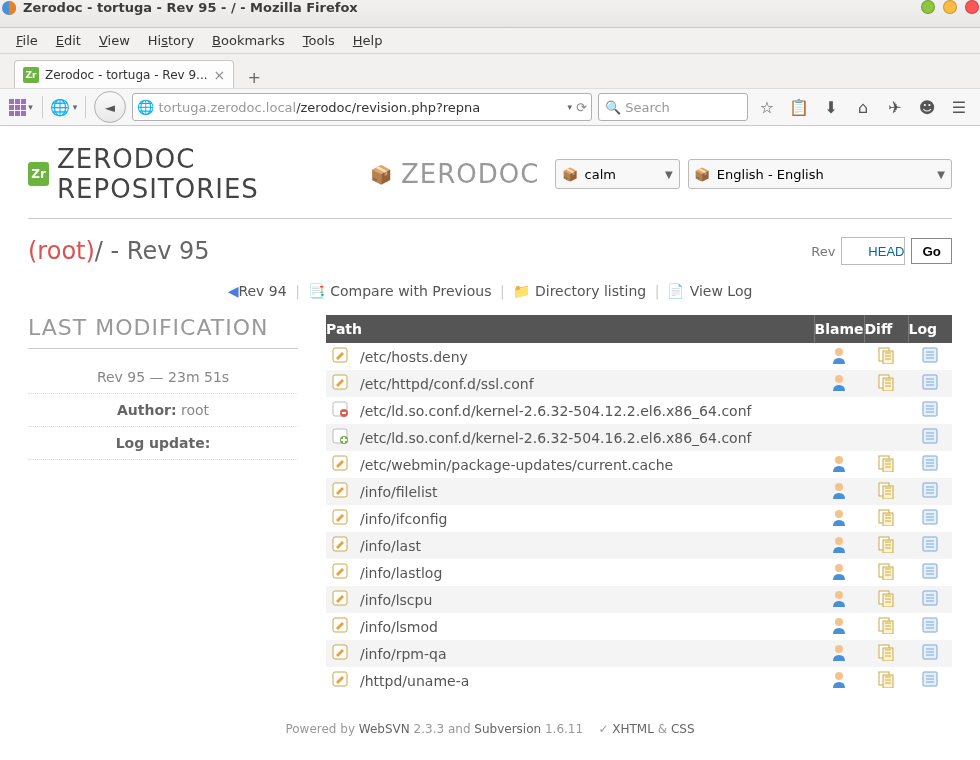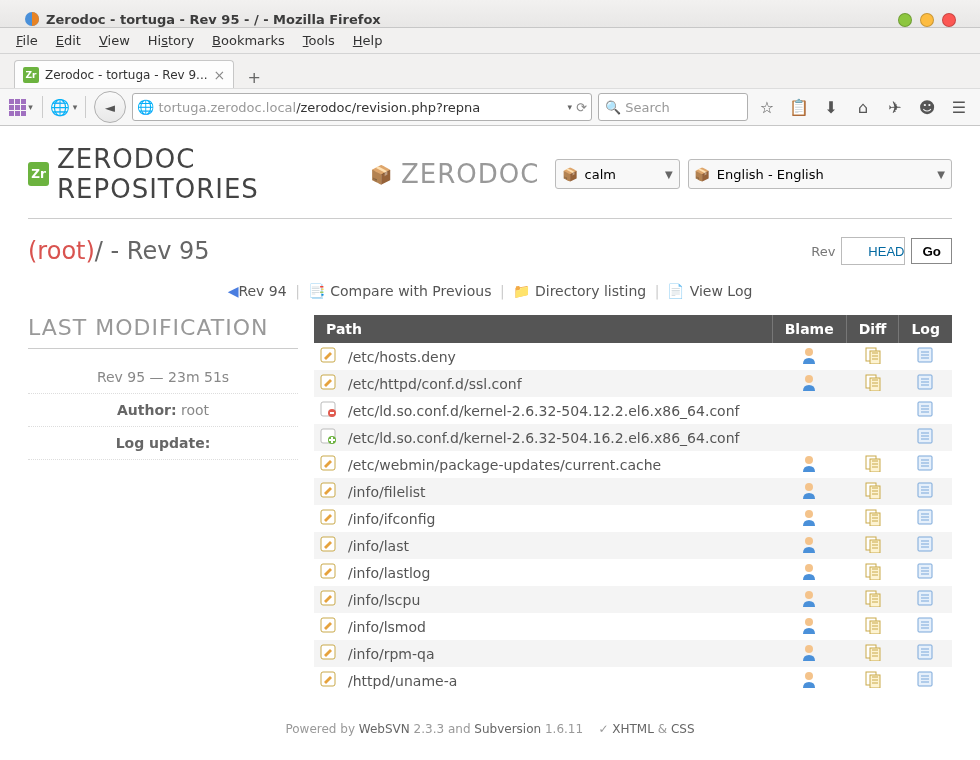--- a/index.html
+++ b/index.html
@@ -1,18 +1,18 @@
 <!DOCTYPE html>
 <html><head>
 <meta charset="utf-8">
 <style>
 * { box-sizing: border-box; margin: 0; padding: 0; }
 body { font-family: "DejaVu Sans", Arial, sans-serif; font-size: 13px; background: #fff; width: 980px; height: 760px; overflow: hidden; }
 
-.window-titlebar { height: 28px; background: linear-gradient(#f2f1f0, #e8e7e6); border-bottom: 1px solid #c7c7c7; display: flex; align-items: flex-end; padding: 0 24px; }
+.window-titlebar { height: 28px; background: linear-gradient(#f2f1f0, #e8e7e6); border-bottom: 1px solid #c7c7c7; display: flex; align-items: flex-start; padding: 0 1px; }
 .window-titlebar .ff-icon { width: 16px; height: 16px; margin-right: 6px; }
 .window-title { flex: 1; font-size: 13px; color: #3c3c3c; font-weight: bold; }
 .window-buttons { display: flex; gap: 8px; }
 .window-btn { width: 14px; height: 14px; border-radius: 50%; border: 1px solid rgba(0,0,0,0.2); }
 .btn-min { background: #8dc63f; }
 .btn-max { background: #fdbc40; }
 .btn-close { background: #fc5753; }
 
 .menubar { height: 26px; background: #f2f1f0; border-bottom: 1px solid #d4d4d4; display: flex; align-items: center; padding: 0 8px; gap: 2px; }
 .menubar span { padding: 2px 8px; font-size: 13px; color: #333; cursor: default; }
@@ -55,29 +55,29 @@
 .path-rest { font-size: 24px; color: #666; }
 .rev-inline { margin-left: auto; color: #777; font-size: 13px; display:flex; align-items:center; gap:6px;}
 .rev-input { width: 64px; height: 28px; border: 1px solid #bbb; text-align:right; font-size: 13px; color: #0369a1;}
 .go-btn { height: 26px; padding: 0 10px; border: 1px solid #888; background: #fff; font-weight: bold; cursor: pointer; }
 
 .action-row { text-align: center; color: #999; margin-top: 18px; font-size: 14px; }
 .action-row .sep { margin: 0 4px; color: #ccc; }
 .action-row a { color: #555; text-decoration: none; }
 .action-row .arrow-left { color: #4a7de0; }
 
-.main-flex { display: flex; gap: 16px; margin-top: 16px; }
+.main-flex { display: flex; gap: 28px; margin-top: 16px; }
 .sidebar { width: 270px; }
 .sidebar h2 { font-size: 22px; color: #999; font-weight: normal; border-bottom: 1px solid #ccc; padding-bottom: 8px; margin-bottom: 12px; letter-spacing: 1px;}
 .side-line { color: #888; font-size: 14px; padding: 8px 0; border-bottom: 1px dotted #ddd; text-align: center; }
 .side-line b { color: #666; font-weight: bold; }
 .log-msg { padding: 10px 0 0 12px; color: #777; font-size: 14px; }
 
 .file-table { flex: 1; border-collapse: collapse; width: 100%; }
-.file-table th { background: #555; color: #fff; text-align: left; font-size: 14px; font-weight: bold; padding: 6px 12px; border-right: 1px solid #777; }
+.file-table th { background: #555; color: #fff; text-align: left; font-size: 14px; font-weight: bold; padding: 6px 0; border-right: 1px solid #777; }
 .file-table th:last-child { border-right: none; }
 .file-table td { padding: 3px 6px; font-size: 14px; color: #555; }
 .file-table tr:nth-child(even) td { background: #f4f4f4; }
 .file-table tr:nth-child(odd) td { background: #fff; }
 .file-table tr:first-child td { background: transparent; }
 .cell-icon { width: 24px; text-align:center; }
 .cell-btn { width: 44px; text-align:center; }
 
 .footer { text-align: center; color: #999; font-size: 12px; margin-top: 28px; }
 .footer .fstrong { color: #666; }

